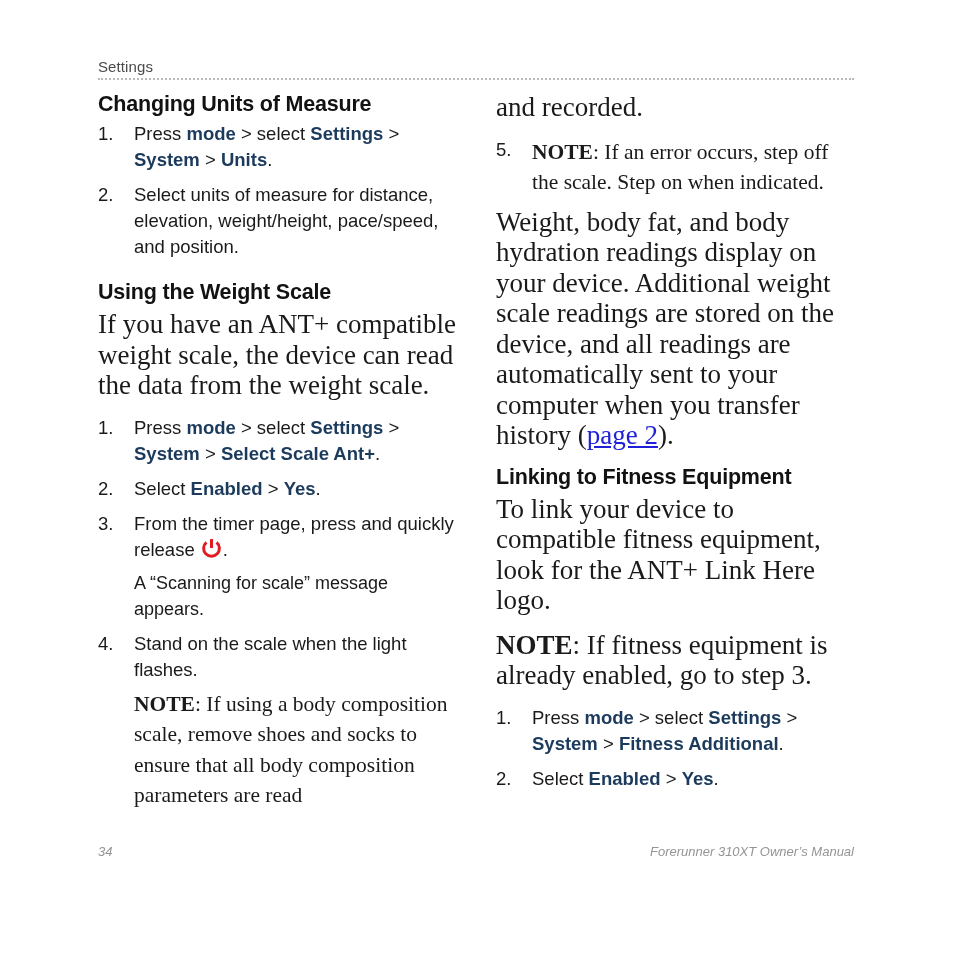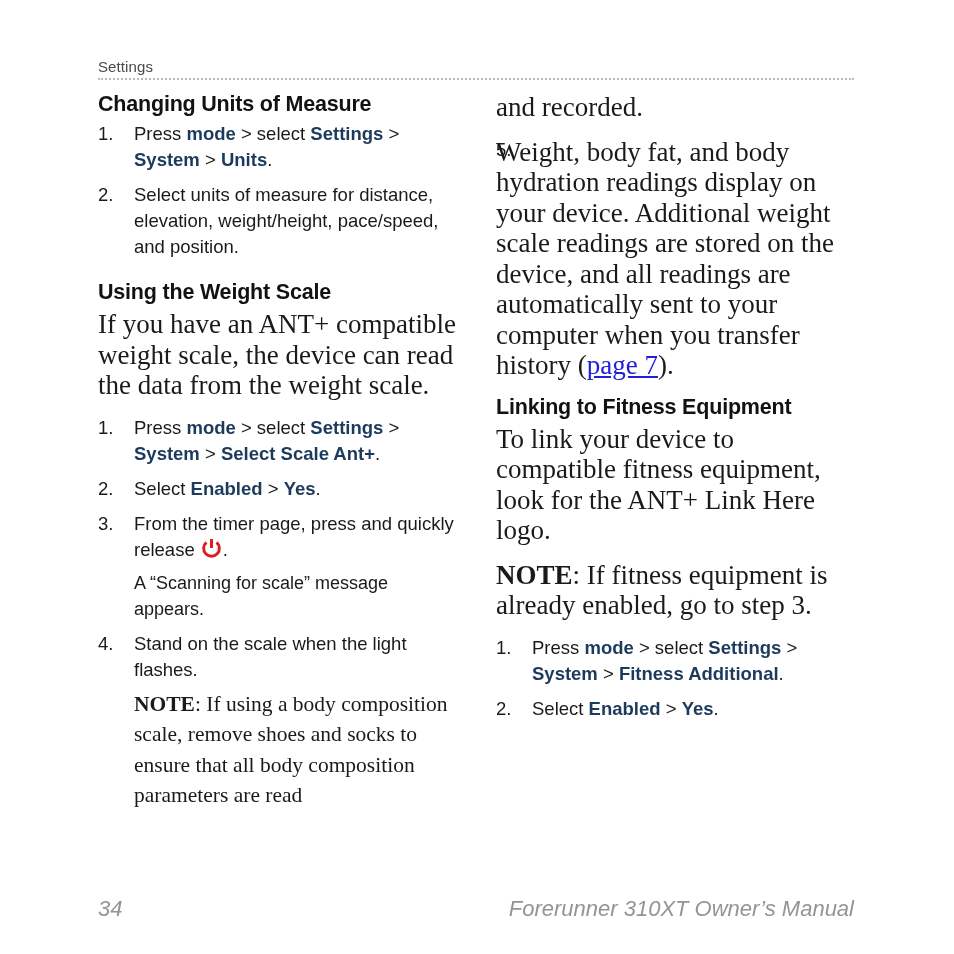--- a/index.html
+++ b/index.html
@@ -131,28 +131,28 @@
     width: 21px;
     height: 21px;
     vertical-align: -3px;
     margin: 0 1px;
   }
 
   
   .footer {
     position: absolute;
     left: 98px;
-    top: 896px;
+    top: 844px;
     width: 756px;
     display: flex;
     justify-content: space-between;
     align-items: baseline;
     font-family: "Liberation Sans", sans-serif;
     font-style: italic;
-    font-size: 22px;
+    font-size: 13px;
     color: #949494;
   }
 </style>
 </head>
 <body>
 
 <div class="page">
 
   <div class="header">
     <div class="header-title">Settings</div>
@@ -184,25 +184,25 @@
           <li><span class="num">4.</span><span>Stand on the scale when the light flashes.</span><div class="subnote"><span class="bold-serif">NOTE</span>: If using a body composition scale, remove shoes and socks to ensure that all body composition parameters are read</div></li>
         </ol>
 
     </div>
 
     <div class="col col-right">
 
       <p class="body">and recorded.</p>
 
       <ol class="steps" id="steps-r1">
-          <li><span class="num">5.</span></li>
+          <li><span class="num">5.</span><div class="subnote"><span class="bold-serif">NOTE</span>: If an error occurs, step off the scale. Step on when indicated.</div></li>
         </ol>
 
       <p class="body">
-        <span>Weight, body fat, and body hydration readings display on your device. Additional weight scale readings are stored on the device, and all readings are automatically sent to your computer when you transfer history (</span><a class="link" href="#">page 7</a><span>).</span>
+        <span>Weight, body fat, and body hydration readings display on your device. Additional weight scale readings are stored on the device, and all readings are automatically sent to your computer when you transfer history (</span><a class="link" href="#">page 2</a><span>).</span>
       </p>
 
       <h2 class="sec">Linking to Fitness Equipment</h2>
 
       <p class="body">To link your device to compatible fitness equipment, look for the ANT+ Link Here logo.</p>
 
       <p class="body">
         <span class="bold-serif">NOTE</span><span>: If fitness equipment is already enabled, go to step 3.</span>
       </p>
 

